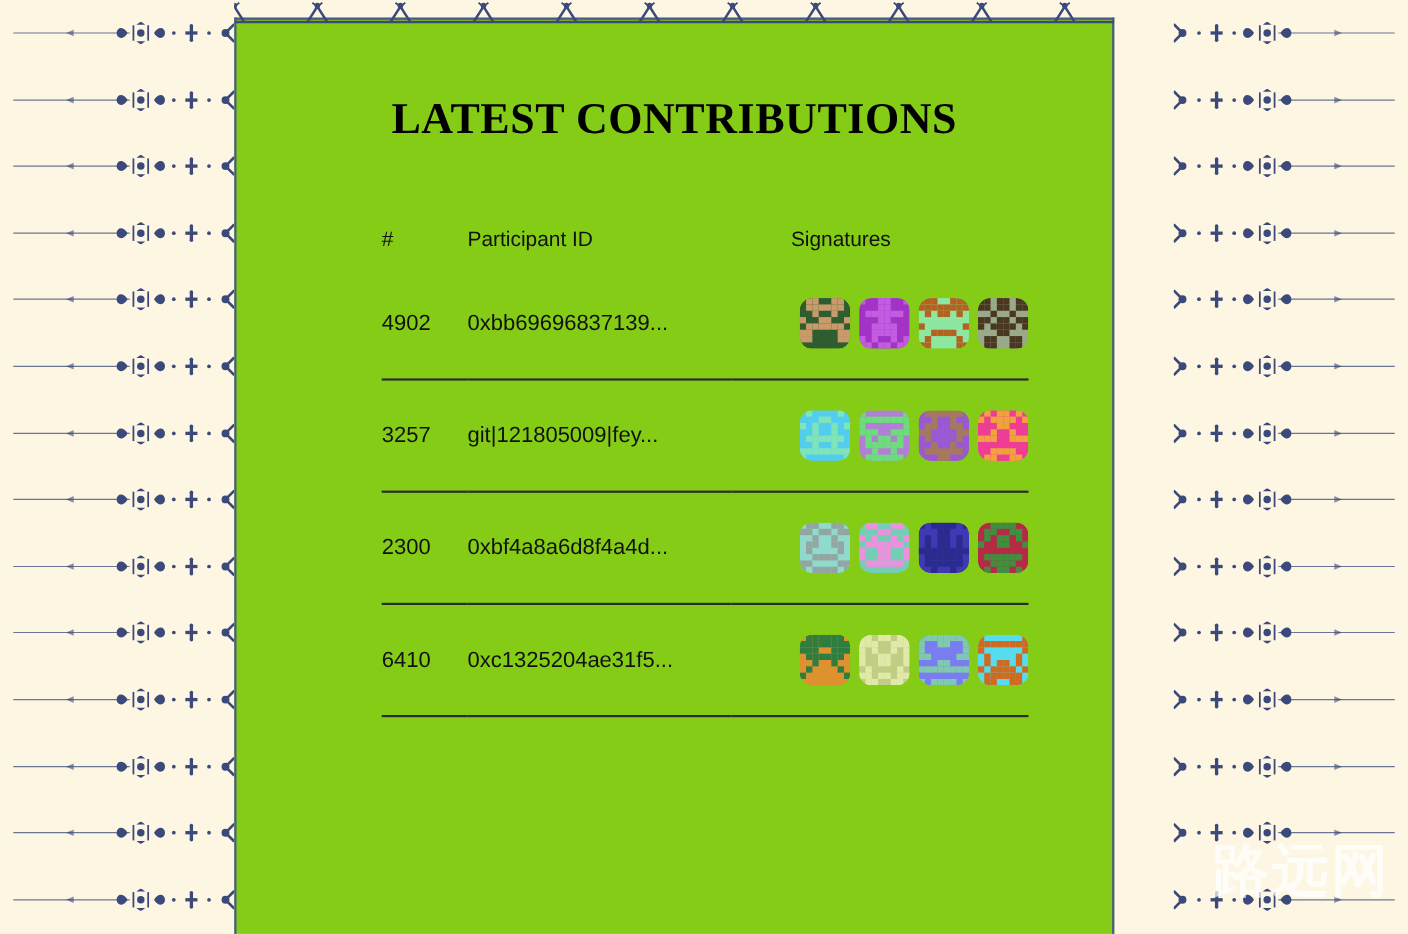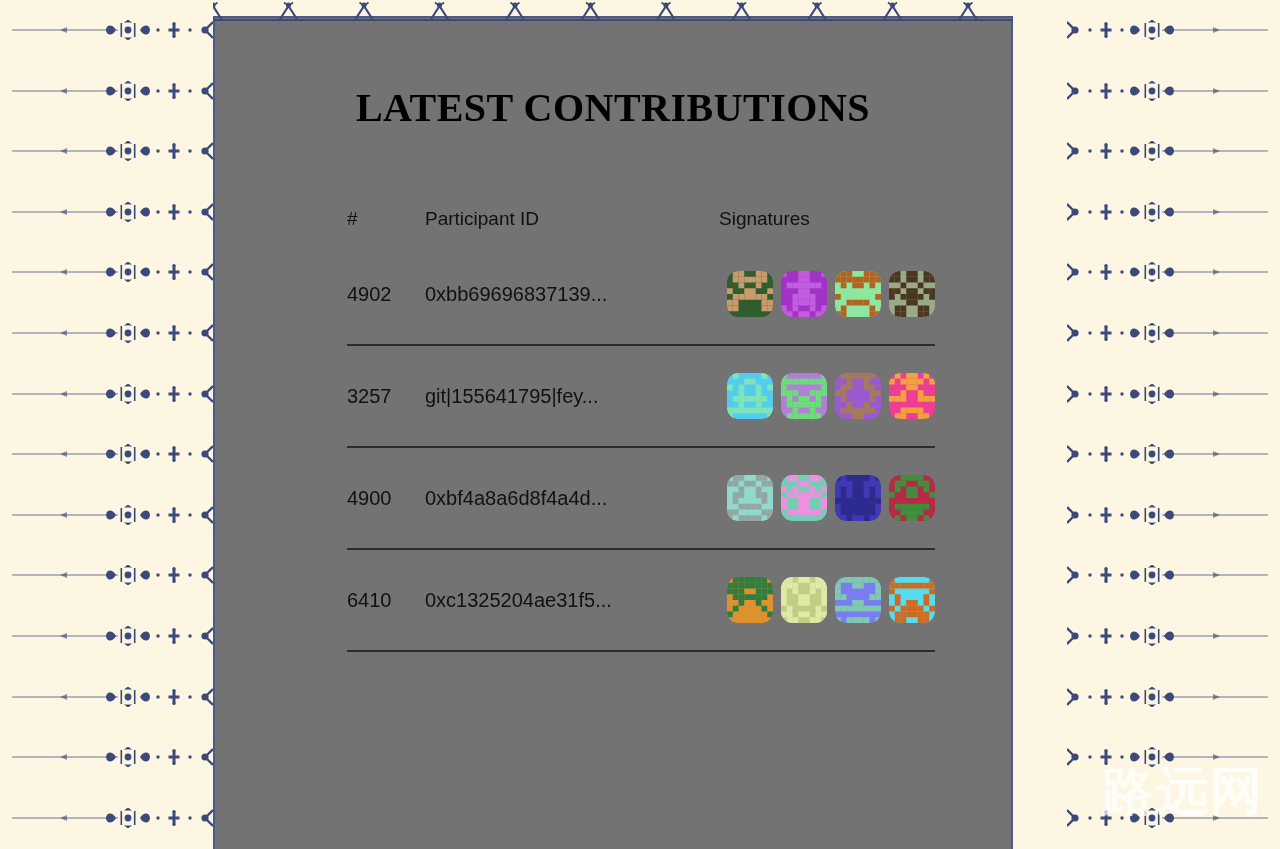--- a/index.html
+++ b/index.html
@@ -44,21 +44,21 @@
   }
   .orn-row svg { display: block; }
 
   
   .panel {
     position: absolute;
     left: 213px;
     top: 16px;
     width: 800px;
     height: 833px;
-    background: #737373;
+    background: #84cc16;
     border-left: 2px solid #4a5a8c;
     border-right: 2px solid #4a5a8c;
     border-top: 2px solid #4a5a8c;
     box-sizing: border-box;
     z-index: 2;
     overflow: hidden;
   }
   .panel-teeth {
     position: absolute;
     left: 213px;
@@ -1100,21 +1100,21 @@
                         <rect x="28.75" y="40.25" width="5.75" height="5.75" fill="#4a3722"></rect>
                         <rect x="34.50" y="40.25" width="5.75" height="5.75" fill="#4a3722"></rect>
     </g>
   </svg>
                   </span>
                 </div>
               </td>
             </tr>
             <tr>
               <td class="col-rank">3257</td>
-              <td class="col-id">git|155641795|fey...</td>
+              <td class="col-id">git|121805009|fey...</td>
               <td class="col-sig">
                 <div class="sig-group">
                   <span style="display: block;">
                     <svg class="avatar" viewBox="0 0 46 46" width="46" height="46">
     <defs>
                         <clipPath id="cp23">
                           <rect x="0" y="0" width="46" height="46" rx="11" ry="11"></rect>
                         </clipPath>
                       </defs>
     <g clip-path="url(#cp23)">
@@ -1283,21 +1283,21 @@
                         <rect x="11.50" y="40.25" width="5.75" height="5.75" fill="#f0a23e"></rect>
                         <rect x="28.75" y="40.25" width="5.75" height="5.75" fill="#f0a23e"></rect>
                         <rect x="34.50" y="40.25" width="5.75" height="5.75" fill="#f0a23e"></rect>
     </g>
   </svg>
                   </span>
                 </div>
               </td>
             </tr>
             <tr>
-              <td class="col-rank">4900</td>
+              <td class="col-rank">2300</td>
               <td class="col-id">0xbf4a8a6d8f4a4d...</td>
               <td class="col-sig">
                 <div class="sig-group">
                   <span style="display: block;">
                     <svg class="avatar" viewBox="0 0 46 46" width="46" height="46">
     <defs>
                         <clipPath id="cp17">
                           <rect x="0" y="0" width="46" height="46" rx="11" ry="11"></rect>
                         </clipPath>
                       </defs>

